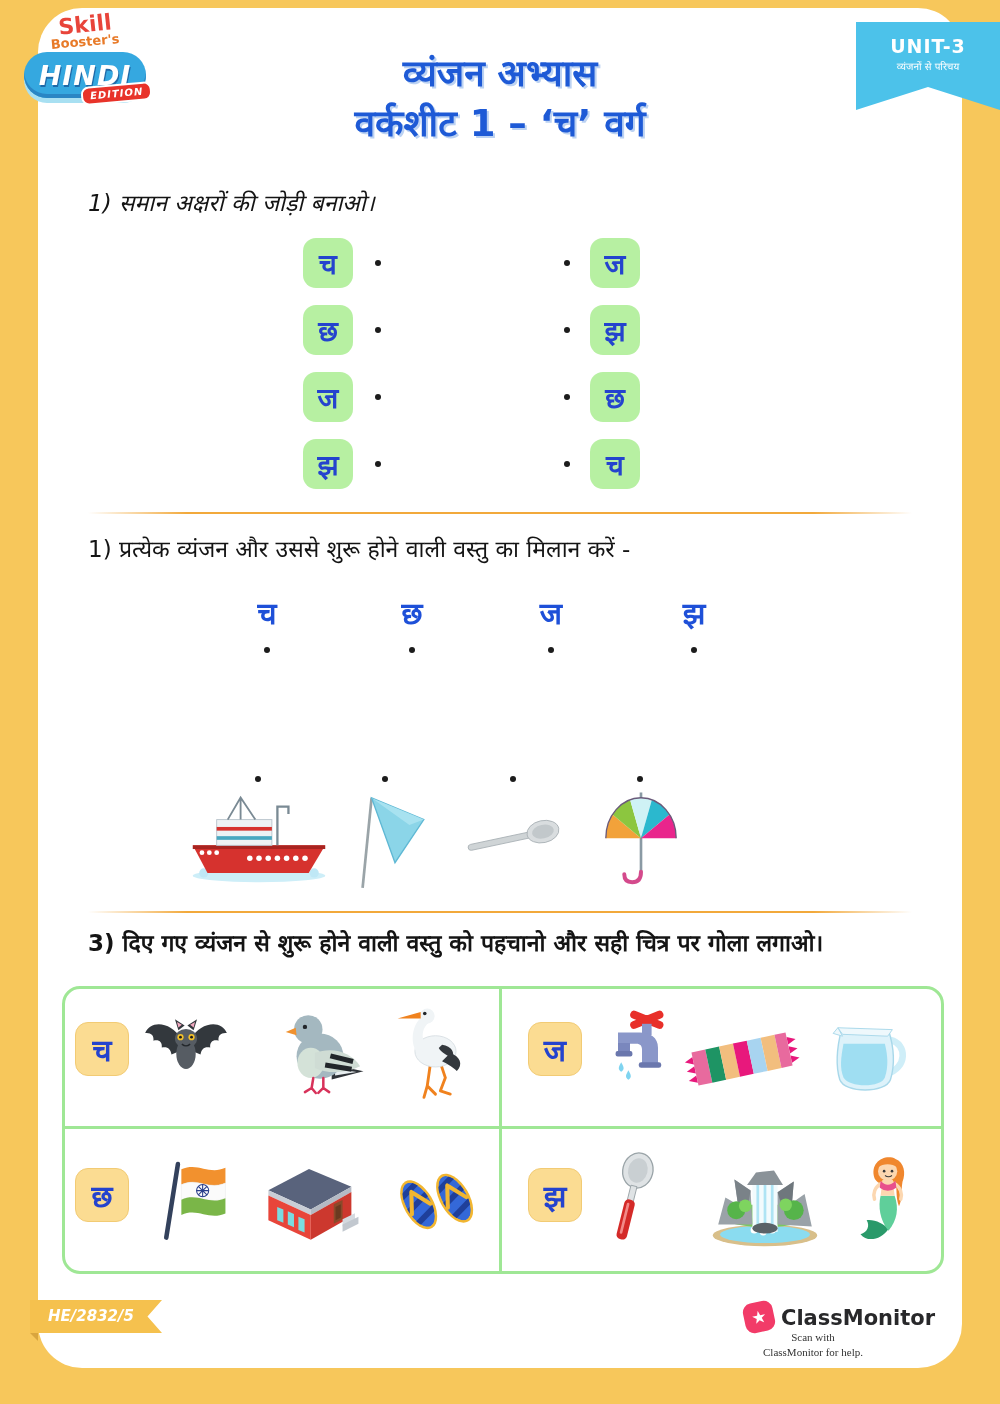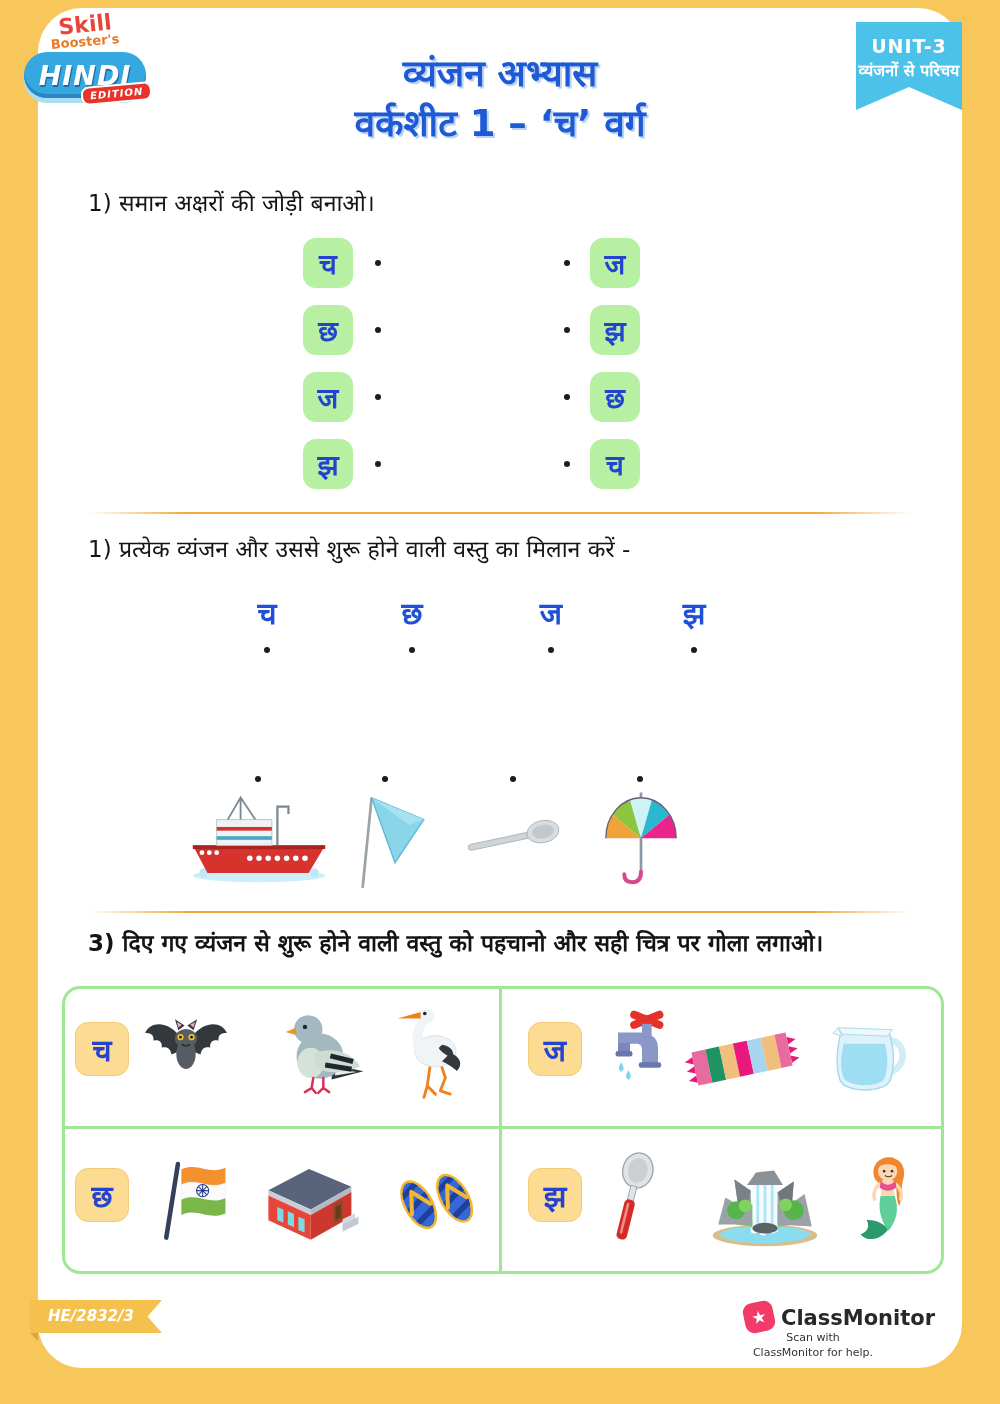--- a/index.html
+++ b/index.html
@@ -17,24 +17,24 @@
   .logo-boosters{font-size:13px;font-weight:bold;color:#E87A28;transform:rotate(-5deg);margin-top:-3px;
     text-shadow:-1px -1px 0 #fff,1px -1px 0 #fff,-1px 1px 0 #fff,1px 1px 0 #fff;}
   .logo-blob{margin-top:3px;height:46px;background:#35A8E0;border-radius:24px;
     box-shadow:0 5px 0 #a8e0f2, inset 0 -4px 0 #2a86c4;
     display:flex;align-items:center;justify-content:center;}
   .logo-hindi{font-size:27px;font-weight:bold;font-style:italic;color:#fff;letter-spacing:1px;
     text-shadow:1px 2px 0 #1f6aa8;}
   .logo-edition{position:absolute;right:-6px;top:72px;background:#E8332A;color:#fff;
     font-size:10px;font-weight:bold;font-style:italic;padding:2px 7px;border-radius:8px;
     border:2px solid #fff;transform:rotate(-5deg);letter-spacing:1px;}
-  .banner{position:absolute;left:856px;top:22px;width:106px;height:88px;background:#4CC2EA;
+  .banner{position:absolute;left:856px;top:22px;width:144px;height:88px;background:#4CC2EA;
     clip-path:polygon(0 0,100% 0,100% 100%,50% 74%,0 100%);text-align:center;color:#fff;z-index:6;}
   .banner-unit{margin-top:13px;font-size:19px;font-weight:bold;letter-spacing:1px;}
-  .banner-sub{font-size:16px;margin-top:2px;font-weight:bold;}
+  .banner-sub{font-size:10px;margin-top:2px;}
   .title-line{position:absolute;left:38px;width:924px;text-align:center;font-weight:bold;
     color:#1E5AD6;font-size:37px;text-shadow:2px 2px 0 #bcd2f2;}
   
   .qlabel{position:absolute;font-size:23px;color:#141414;}
   .sep{position:absolute;left:88px;width:824px;height:2px;
     background:linear-gradient(90deg,rgba(242,169,59,0),#F2A93B 12%,#F2A93B 88%,rgba(242,169,59,0));}
   .gbox{position:absolute;width:50px;height:50px;background:#B7F0A2;border-radius:13px;
     display:flex;align-items:center;justify-content:center;
     font-size:28px;font-weight:bold;color:#2443CE;}
   .ybox{position:absolute;width:52px;height:52px;background:#FBDC92;border:1px solid #F2CB74;
@@ -54,21 +54,21 @@
   .ribbon{position:absolute;left:30px;top:1300px;width:132px;height:33px;background:#F5C14E;
     clip-path:polygon(0 0,100% 0,89% 50%,100% 100%,0 100%);
     color:#fff;font-size:15px;font-weight:bold;font-style:italic;line-height:33px;padding-left:18px;
     box-sizing:border-box;}
   .ribbon-fold{position:absolute;left:30px;top:1333px;width:0;height:0;
     border-top:8px solid #D9A53E;border-left:8px solid transparent;}
   .brand-logo{position:absolute;left:744px;top:1302px;width:30px;height:30px;background:#F23B68;
     border-radius:9px;transform:rotate(-12deg);display:flex;align-items:center;justify-content:center;
     color:#fff;font-size:17px;}
   .brand-name{position:absolute;left:781px;top:1306px;font-size:21px;font-weight:bold;color:#28282a;}
-  .tagline{position:absolute;left:728px;width:170px;text-align:center;font-size:11px;color:#333;}
+  .tagline{position:absolute;left:728px;width:170px;text-align:center;font-size:11px;color:#333;font-family:Liberation Serif, serif;}
 </style>
 </head>
 <body>
 
 <div class="page"></div>
 
 <div class="logo">
   <div class="logo-skill">Skill</div>
   <div class="logo-boosters">Booster's</div>
   <div class="logo-blob">
@@ -78,21 +78,21 @@
 </div>
 
 <div class="banner">
   <div class="banner-unit">UNIT-3</div>
   <div class="banner-sub">व्यंजनों से परिचय</div>
 </div>
 
 <div class="title-line" style="top:46px;">व्यंजन अभ्यास</div>
 <div class="title-line" style="top:96px;">वर्कशीट 1 – ‘च’  वर्ग</div>
 
-<div class="qlabel" style="left:88px;top:186px;">1) समान अक्षरों की जोड़ी बनाओ।</div>
+<div class="qlabel" style="left:88px;top:186px;font-style:italic;">1) समान अक्षरों की जोड़ी बनाओ।</div>
 
 <div class="gbox" style="left:303px;top:238px;">च</div>
 <div class="gbox" style="left:303px;top:305px;">छ</div>
 <div class="gbox" style="left:303px;top:372px;">ज</div>
 <div class="gbox" style="left:303px;top:439px;">झ</div>
 <div class="gbox" style="left:590px;top:238px;">ज</div>
 <div class="gbox" style="left:590px;top:305px;">झ</div>
 <div class="gbox" style="left:590px;top:372px;">छ</div>
 <div class="gbox" style="left:590px;top:439px;">च</div>
 
@@ -397,21 +397,21 @@
   <path d="M37 32 L49 32 L51 50 L35 50 Z" fill="#FCD7B0"></path>
   <path d="M35 33 q8 9 17 0 l1 8 q-10 7 -19 0 Z" fill="#E8508C"></path>
   <circle cx="43" cy="22" r="11" fill="#FCD7B0"></circle>
   <path d="M32 18 C34 7 54 5 54 18 C48 13 38 13 32 18 Z" fill="#F0872E"></path>
   <circle cx="39" cy="22" r="1.5" fill="#3a3a3a"></circle>
       <circle cx="48" cy="22" r="1.5" fill="#3a3a3a"></circle>
   <path d="M40 27 q4 3 8 0" stroke="#3a3a3a" stroke-width="1.2" fill="none"></path>
 </svg>
 </div>
 
-<div class="ribbon">HE/2832/3</div>
+<div class="ribbon">HE/2832/5</div>
 <div class="ribbon-fold"></div>
 
 <div class="brand-logo">
   <span>★</span>
 </div>
 <div class="brand-name">ClassMonitor</div>
 <div class="tagline" style="top:1331px;">Scan with</div>
 <div class="tagline" style="top:1346px;">ClassMonitor for help.</div>
 
 </body></html>

